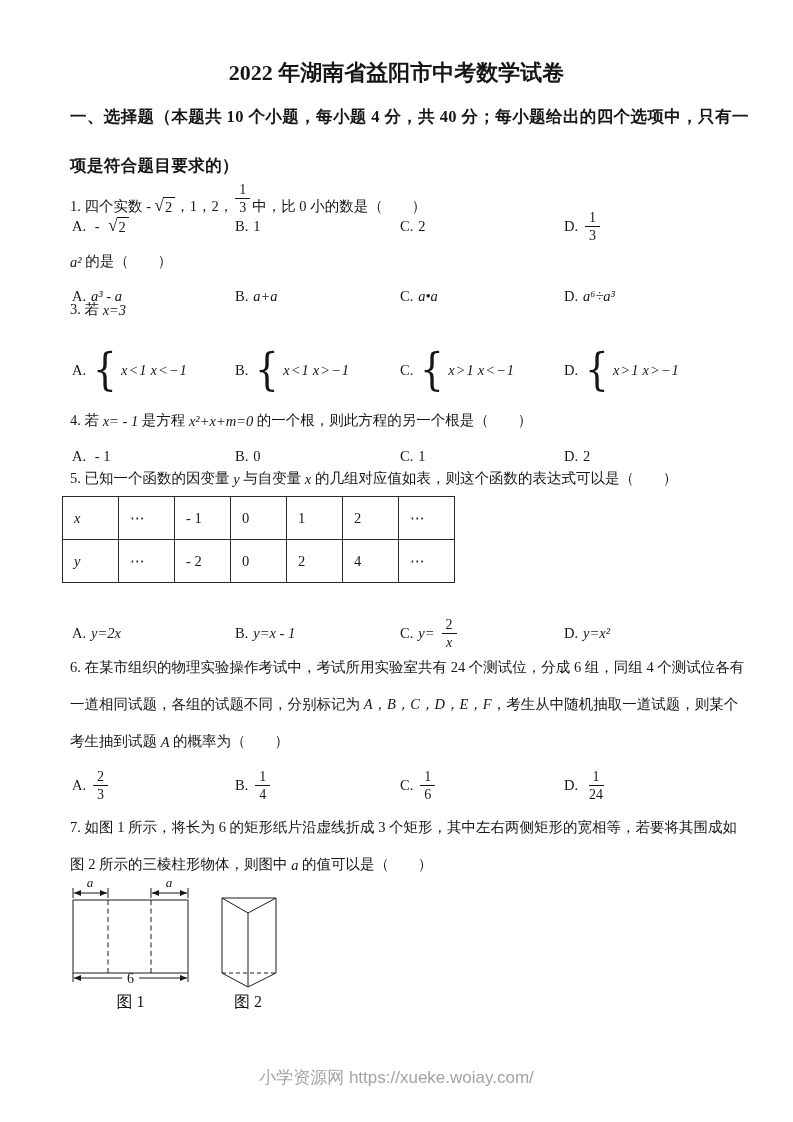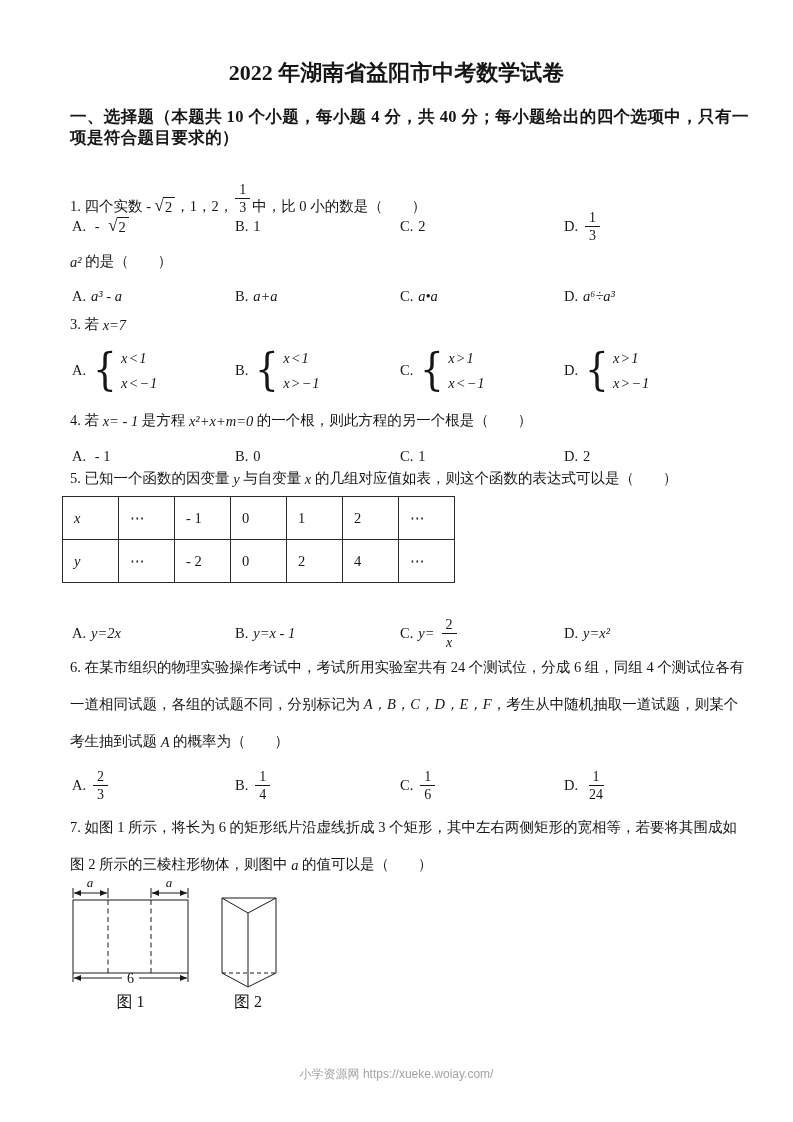--- a/index.html
+++ b/index.html
@@ -15,41 +15,41 @@
   .opts{left:72px;width:690px;display:grid;grid-template-columns:163px 165px 164px 1fr;align-items:center;}
   .opt{display:flex;align-items:center;white-space:pre;font-size:14.5px;gap:5px;}
   .frac{display:inline-flex;flex-direction:column;align-items:center;font-size:14px;line-height:17px;margin:0 2px;vertical-align:middle;}
   .frac .num{padding:0 4px;border-bottom:1px solid #161616;}
   .frac .den{padding:0 4px;}
   .sqrt{display:inline-flex;align-items:flex-start;}
   .sqrt .rad{font-size:17px;line-height:17px;margin-right:-1px;}
   .sqrt .rcand{border-top:1.4px solid #161616;padding:1px 3px 0 2px;font-size:14.5px;font-style:italic;font-style:normal;}
   .sys{display:flex;align-items:center;gap:2px;}
   .brace{font-size:44px;font-weight:400;line-height:0.9;font-family:"DejaVu Serif",serif;transform:scaleX(0.85);}
-  .ineqcol{display:flex;flex-direction:column;gap:3px;}
+  .ineqcol{display:flex;flex-direction:row;gap:3px;}
   .ineq{font-size:14.5px;font-style:italic;line-height:22px;letter-spacing:1px;}
   table.vals{position:absolute;left:62px;top:496px;border-collapse:collapse;table-layout:fixed;}
   table.vals td{width:44px;height:42px;border:1px solid #2a2a2a;font-size:14.5px;padding:0 0 0 11px;vertical-align:middle;}
   .figlabel{font-size:16px;text-align:center;}
   .footer{top:1066px;left:0;width:793px;text-align:center;color:#a3a3a3;
-          font-family:"Liberation Sans","DejaVu Sans",sans-serif;font-size:12px;}
+          font-family:"Liberation Sans","DejaVu Sans",sans-serif;font-size:17px;}
   svg{position:absolute;overflow:visible;}
   svg line,svg rect,svg path,svg polyline{stroke:#1a1a1a;fill:none;stroke-width:1;}
   svg path.head{fill:#1a1a1a;stroke:none;}
   svg text{fill:#161616;stroke:none;font-family:"Liberation Serif","DejaVu Serif",serif;}
 </style>
 </head>
 <body>
 
 <div class="page">
 
   <div class="abs title">2022 年湖南省益阳市中考数学试卷</div>
 
   <div class="abs sec" style="top:106px">一、选择题（本题共 10 个小题，每小题 4 分，共 40 分；每小题给出的四个选项中，只有一</div>
-  <div class="abs sec" style="top:127px">项是符合题目要求的）</div>
+  <div class="abs sec" style="top:155px">项是符合题目要求的）</div>
 
   <div class="abs qline" style="top:166px;height:50px">
     <span>1. 四个实数 - </span>
     <span class="sqrt"><span class="rad">√</span><span class="rcand">2</span></span>
     <span>，1，2，</span>
     <span class="frac"><span class="num">1</span><span class="den">3</span></span>
     <span>中，比 0 小的数是（　　）</span>
   </div>
   <div class="abs opts" style="top:201px;height:50px">
     <div class="opt">
@@ -65,22 +65,22 @@
   <div class="abs qline" style="top:252px">
     <span class="mv">a²</span><span> 的是（　　）</span>
   </div>
   <div class="abs opts" style="top:283px;height:26px">
     <div class="opt"><span>A.</span><span class="mv">a³ - a</span></div>
     <div class="opt"><span>B.</span><span class="mv">a+a</span></div>
     <div class="opt"><span>C.</span><span class="mv">a•a</span></div>
     <div class="opt"><span>D.</span><span class="mv">a⁶÷a³</span></div>
   </div>
 
-  <div class="abs qline" style="top:315px">
-    <span>3. 若 </span><span class="mv">x=7</span>
+  <div class="abs qline" style="top:300px">
+    <span>3. 若 </span><span class="mv">x=3</span>
   </div>
   <div class="abs opts" style="top:342px;height:56px">
     <div class="opt">
       <span>A.</span>
       <span class="sys"><span class="brace">{</span>
         <span class="ineqcol"><span class="ineq">x&lt;1</span><span class="ineq">x&lt;−1</span></span></span>
     </div>
     <div class="opt">
       <span>B.</span>
       <span class="sys"><span class="brace">{</span>

